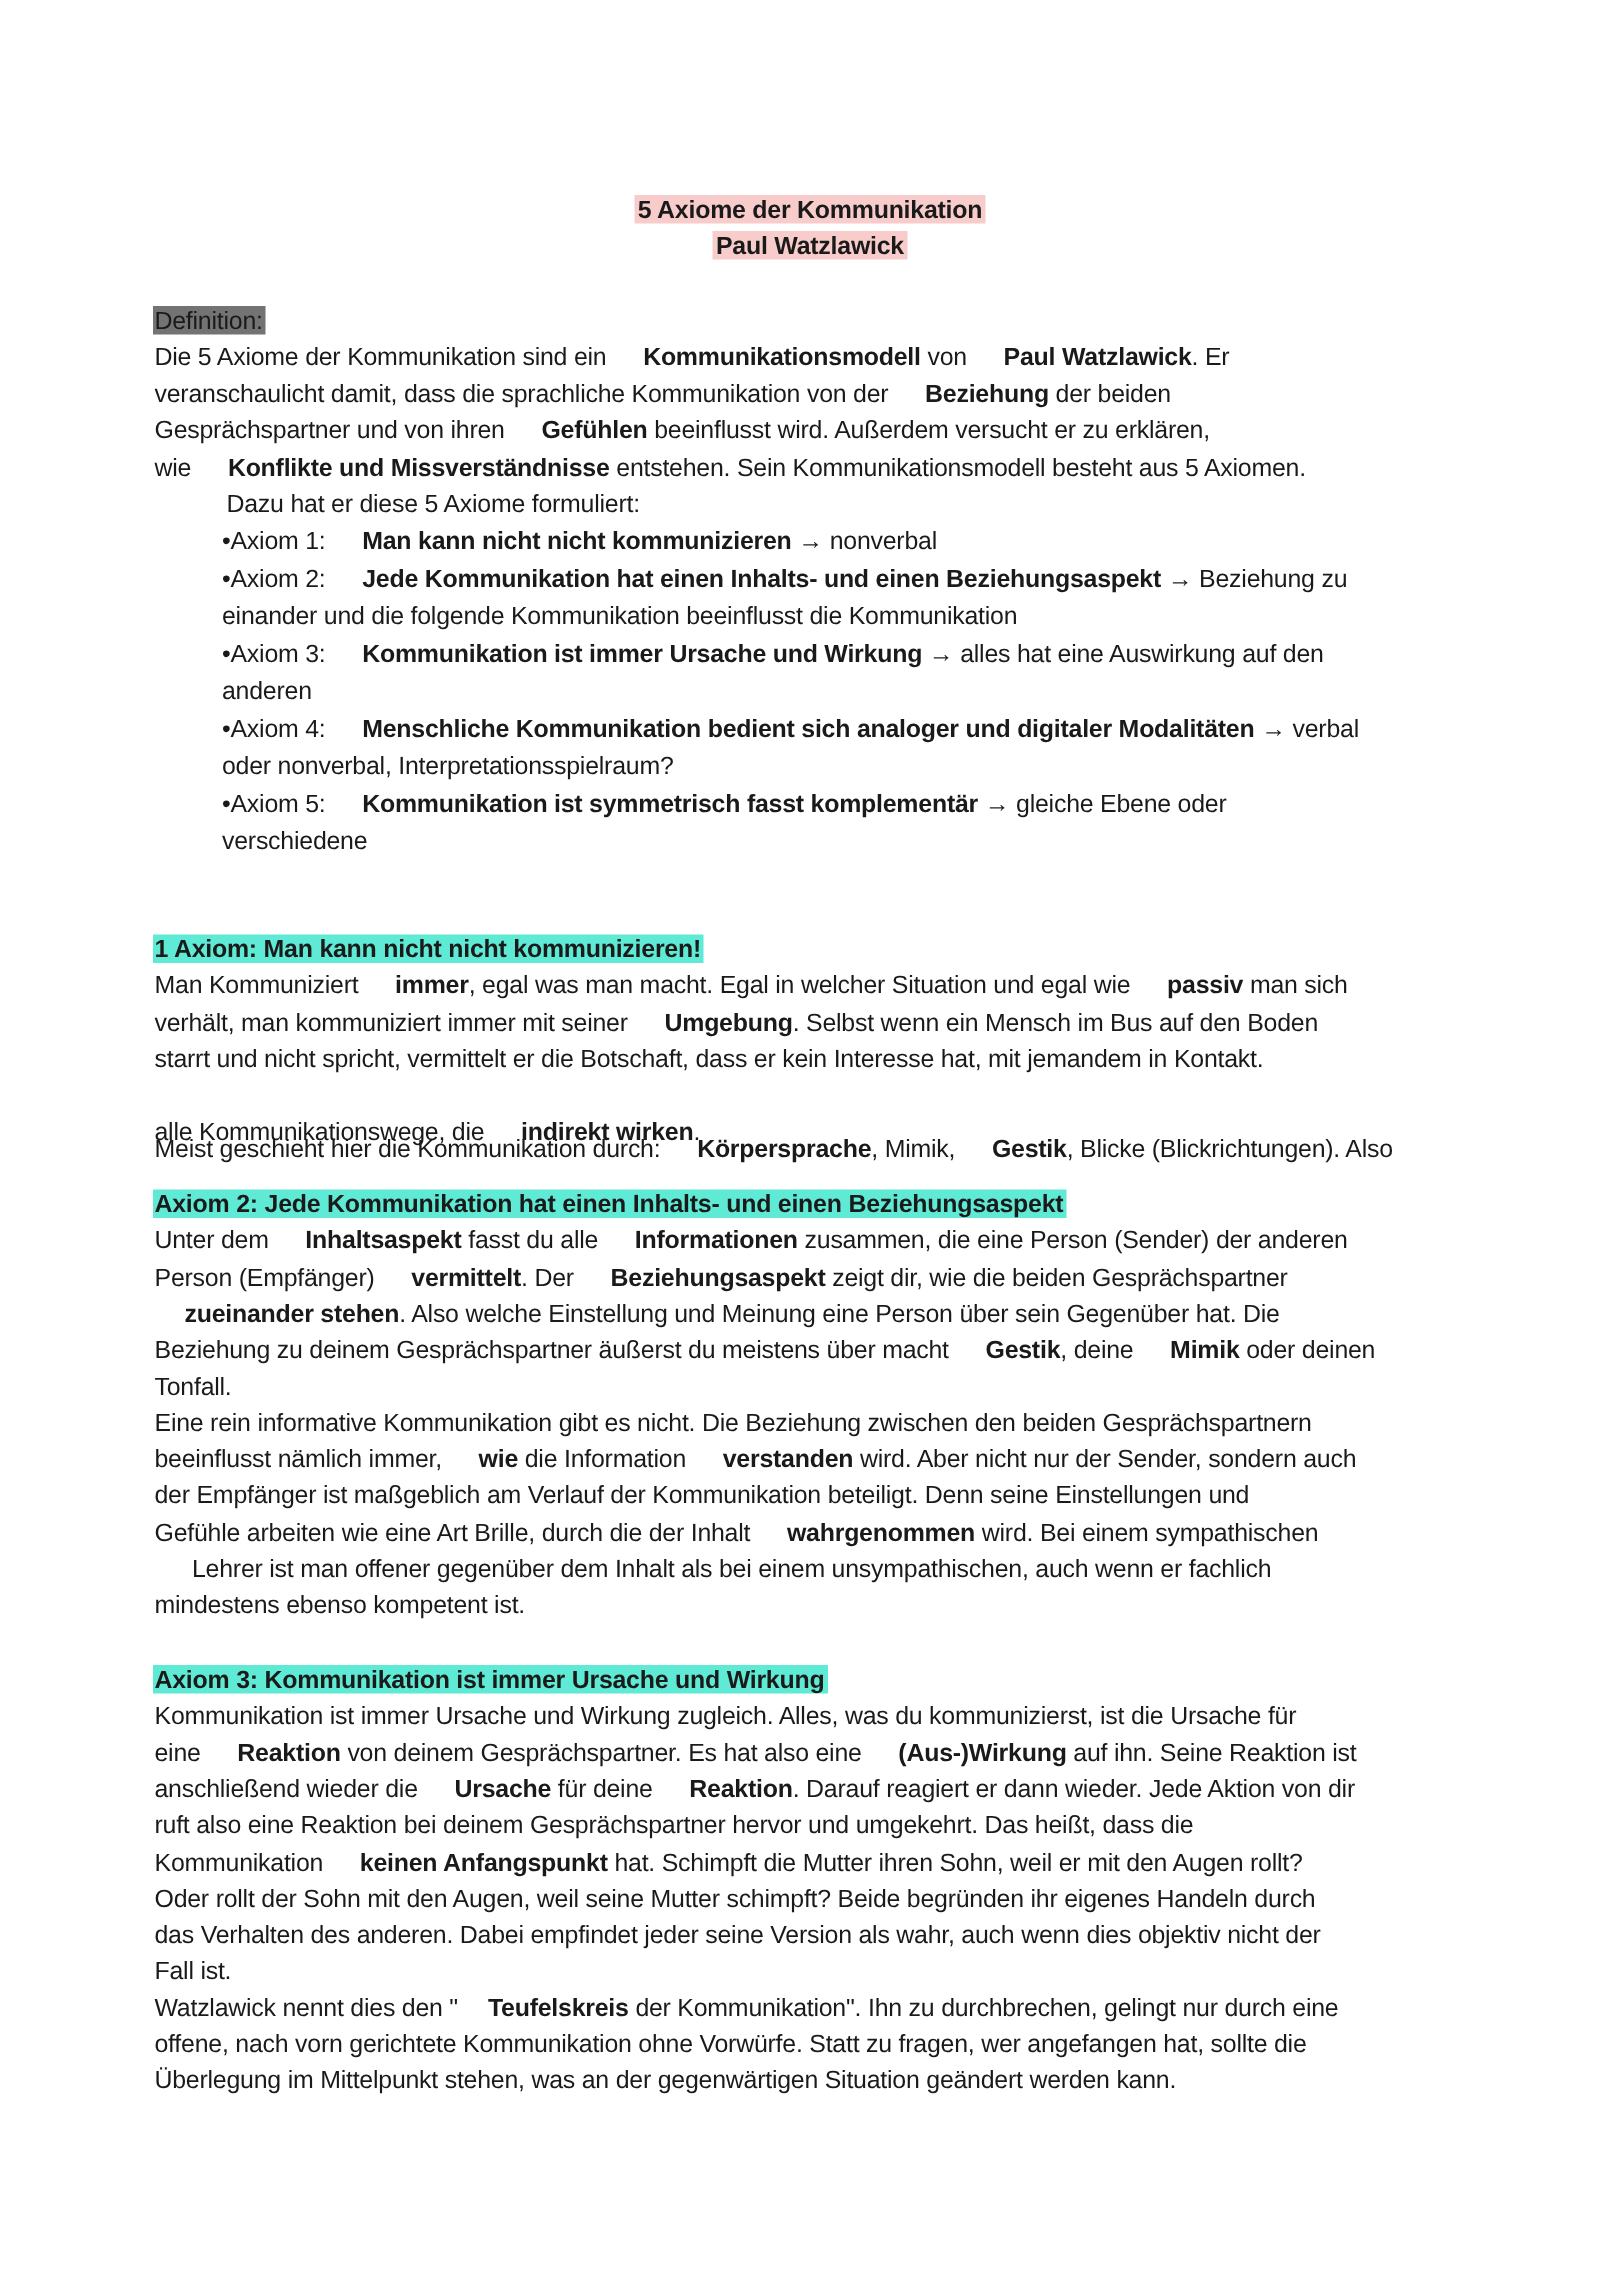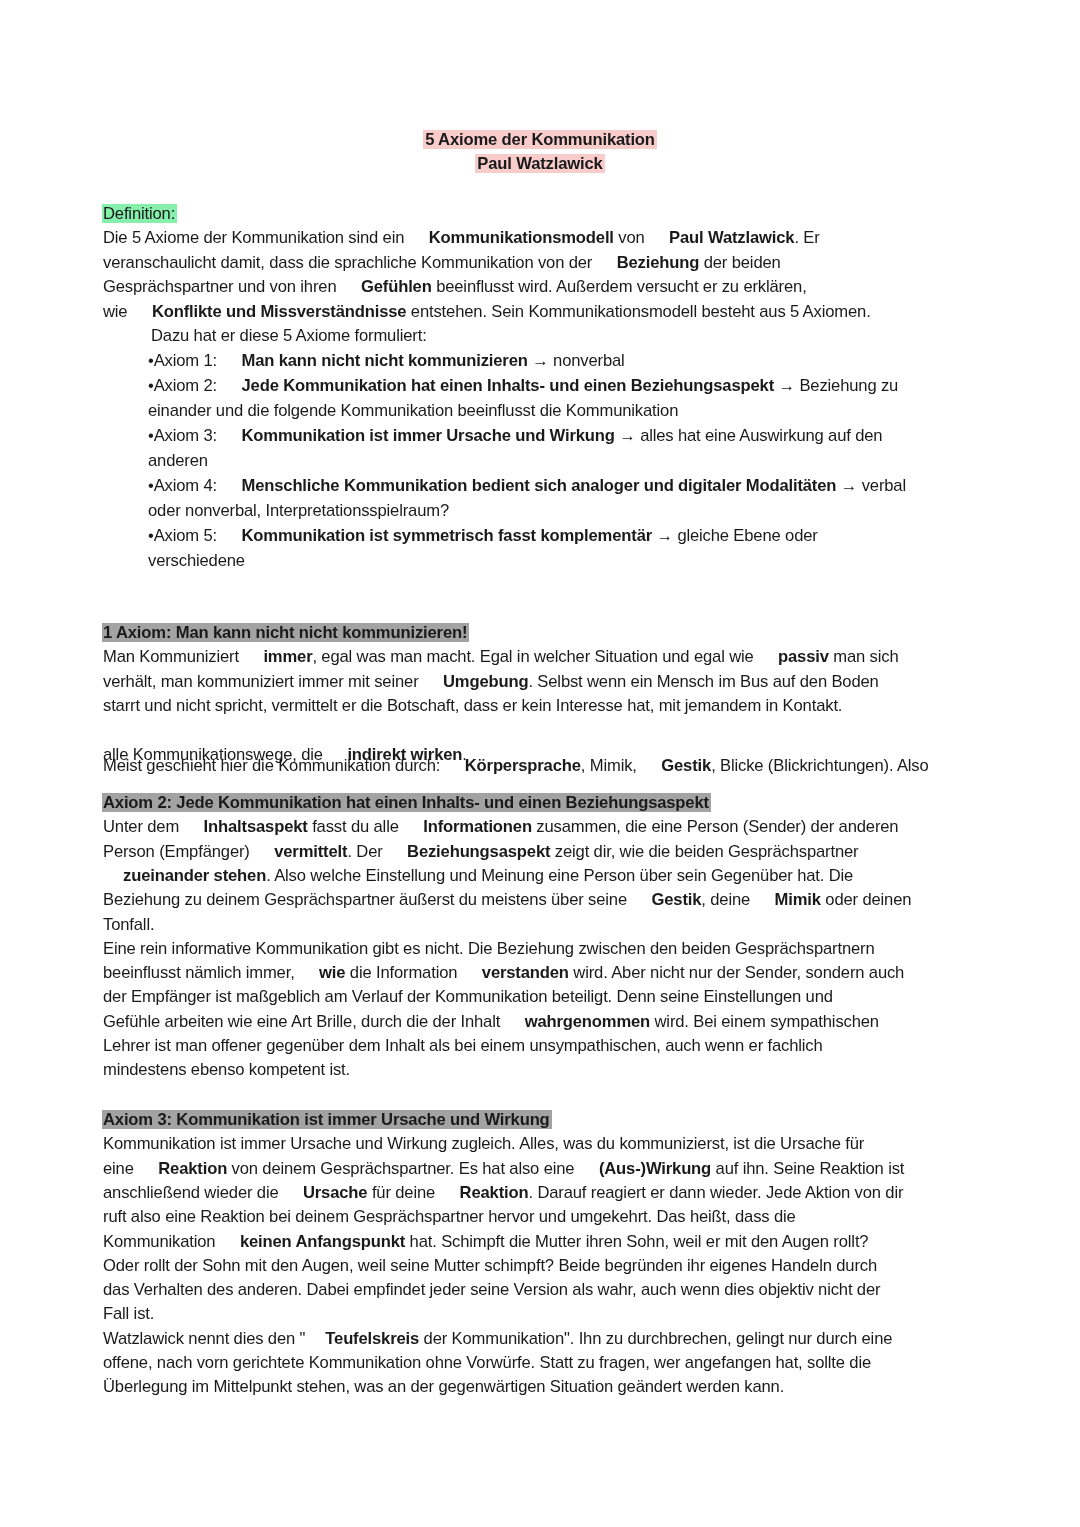--- a/index.html
+++ b/index.html
@@ -4,22 +4,22 @@
 <style>
   html, body { margin:0; padding:0; background:#ffffff; }
   body { width:1080px; height:1527px; position:relative; overflow:hidden;
          font-family:"Liberation Sans", sans-serif; color:#1a1a1a; }
   .page { position:absolute; left:0; top:0; width:1080px; height:1527px; }
   .line { position:absolute; left:103px; white-space:nowrap; font-size:16.6px; line-height:24px; letter-spacing:-0.15px; }
   .ind { left:148px; }
   .center { left:0; width:1080px; text-align:center; }
   b { font-weight:bold;padding-left:20px; }
   .hl-title { background:#f9cccc; padding:0 2px; font-weight:bold; }
-  .hl-head { background:#a3a3a3; padding:0 2px 0 1px; margin-left:-1px; }
-  .hl-def { background:#86efac; padding:0 2px 0 1px; margin-left:-1px; }
+  .hl-head { background:#5eead4; padding:0 2px 0 1px; margin-left:-1px; }
+  .hl-def { background:#737373; padding:0 2px 0 1px; margin-left:-1px; }
 </style>
 </head>
 <body>
 
 <div class="page">
   <div class="line center" style="top:128px;">
     <span class="hl-title">5 Axiome der Kommunikation</span>
   </div>
   <div class="line center" style="top:152px;">
     <span class="hl-title">Paul Watzlawick</span>
@@ -51,27 +51,27 @@
       <div class="line" style="top: 621px;"><b class="hl-head">1 Axiom: Man kann nicht nicht kommunizieren!</b></div>
       <div class="line" style="top: 645.3px;"><span>Man Kommuniziert </span><b>immer</b><span>, egal was man macht. Egal in welcher Situation und egal wie </span><b>passiv</b><span> man sich</span></div>
       <div class="line" style="top: 669.6px;"><span>verhält, man kommuniziert immer mit seiner </span><b>Umgebung</b><span>. Selbst wenn ein Mensch im Bus auf den Boden</span></div>
       <div class="line" style="top: 693.9px;"><span>starrt und nicht spricht, vermittelt er die Botschaft, dass er kein Interesse hat, mit jemandem in Kontakt.</span></div>
       <div class="line" style="top: 754px;"><span>Meist geschieht hier die Kommunikation durch: </span><b>Körpersprache</b><span>, Mimik, </span><b>Gestik</b><span>, Blicke (Blickrichtungen). Also</span></div>
       <div class="line" style="top: 742.5px;"><span>alle Kommunikationswege, die </span><b>indirekt wirken</b><span>.</span></div>
       <div class="line" style="top: 791px;"><b class="hl-head">Axiom 2: Jede Kommunikation hat einen Inhalts- und einen Beziehungsaspekt</b></div>
       <div class="line" style="top: 815.3px;"><span>Unter dem </span><b>Inhaltsaspekt</b><span> fasst du alle </span><b>Informationen</b><span> zusammen, die eine Person (Sender) der anderen</span></div>
       <div class="line" style="top: 839.6px;"><span>Person (Empfänger) </span><b>vermittelt</b><span>. Der </span><b>Beziehungsaspekt</b><span> zeigt dir, wie die beiden Gesprächspartner</span></div>
       <div class="line" style="top: 863.9px;"><b>zueinander stehen</b><span>. Also welche Einstellung und Meinung eine Person über sein Gegenüber hat. Die</span></div>
-      <div class="line" style="top: 888.2px;"><span>Beziehung zu deinem Gesprächspartner äußerst du meistens über seine </span><b>Gestik</b><span>, deine </span><b>Mimik</b><span> oder deinen</span></div>
+      <div class="line" style="top: 888.2px;"><span>Beziehung zu deinem Gesprächspartner äußerst du meistens über macht </span><b>Gestik</b><span>, deine </span><b>Mimik</b><span> oder deinen</span></div>
       <div class="line" style="top: 912.5px;"><span>Tonfall.</span></div>
       <div class="line" style="top: 936.8px;"><span>Eine rein informative Kommunikation gibt es nicht. Die Beziehung zwischen den beiden Gesprächspartnern</span></div>
       <div class="line" style="top: 961.1px;"><span>beeinflusst nämlich immer, </span><b>wie</b><span> die Information </span><b>verstanden</b><span> wird.  Aber nicht nur der Sender, sondern auch</span></div>
       <div class="line" style="top: 985.4px;"><span>der Empfänger ist maßgeblich am Verlauf der Kommunikation beteiligt. Denn seine Einstellungen und</span></div>
       <div class="line" style="top: 1009.7px;"><span>Gefühle arbeiten wie eine Art Brille, durch die der Inhalt </span><b>wahrgenommen</b><span> wird. Bei einem sympathischen</span></div>
-      <div class="line" style="top: 1034px;"><span>Lehrer ist man offener gegenüber dem Inhalt als bei einem unsympathischen, auch wenn er fachlich</span></div>
+      <div class="line" style="top: 1034px; margin-left: 25px;"><span>Lehrer ist man offener gegenüber dem Inhalt als bei einem unsympathischen, auch wenn er fachlich</span></div>
       <div class="line" style="top: 1058.3px;"><span>mindestens ebenso kompetent ist.</span></div>
       <div class="line" style="top: 1108px;"><b class="hl-head">Axiom 3: Kommunikation ist immer Ursache und Wirkung</b></div>
       <div class="line" style="top: 1132.3px;"><span>Kommunikation ist immer Ursache und Wirkung zugleich. Alles, was du kommunizierst, ist die Ursache für</span></div>
       <div class="line" style="top: 1156.6px;"><span>eine </span><b>Reaktion</b><span> von deinem Gesprächspartner. Es hat also eine </span><b>(Aus-)Wirkung</b><span> auf ihn. Seine Reaktion ist</span></div>
       <div class="line" style="top: 1180.9px;"><span>anschließend wieder die </span><b>Ursache</b><span> für deine </span><b>Reaktion</b><span>. Darauf reagiert er dann wieder. Jede Aktion von dir</span></div>
       <div class="line" style="top: 1205.2px;"><span>ruft also eine Reaktion bei deinem Gesprächspartner hervor und umgekehrt. Das heißt, dass die</span></div>
       <div class="line" style="top: 1229.5px;"><span>Kommunikation </span><b>keinen Anfangspunkt</b><span> hat. Schimpft die Mutter ihren Sohn, weil er mit den Augen rollt?</span></div>
       <div class="line" style="top: 1253.8px;"><span>Oder rollt der Sohn mit den Augen, weil seine Mutter schimpft? Beide begründen ihr eigenes Handeln durch</span></div>
       <div class="line" style="top: 1278.1px;"><span>das Verhalten des anderen. Dabei empfindet jeder seine Version als wahr, auch wenn dies objektiv nicht der</span></div>
       <div class="line" style="top: 1302.4px;"><span>Fall ist.</span></div>

